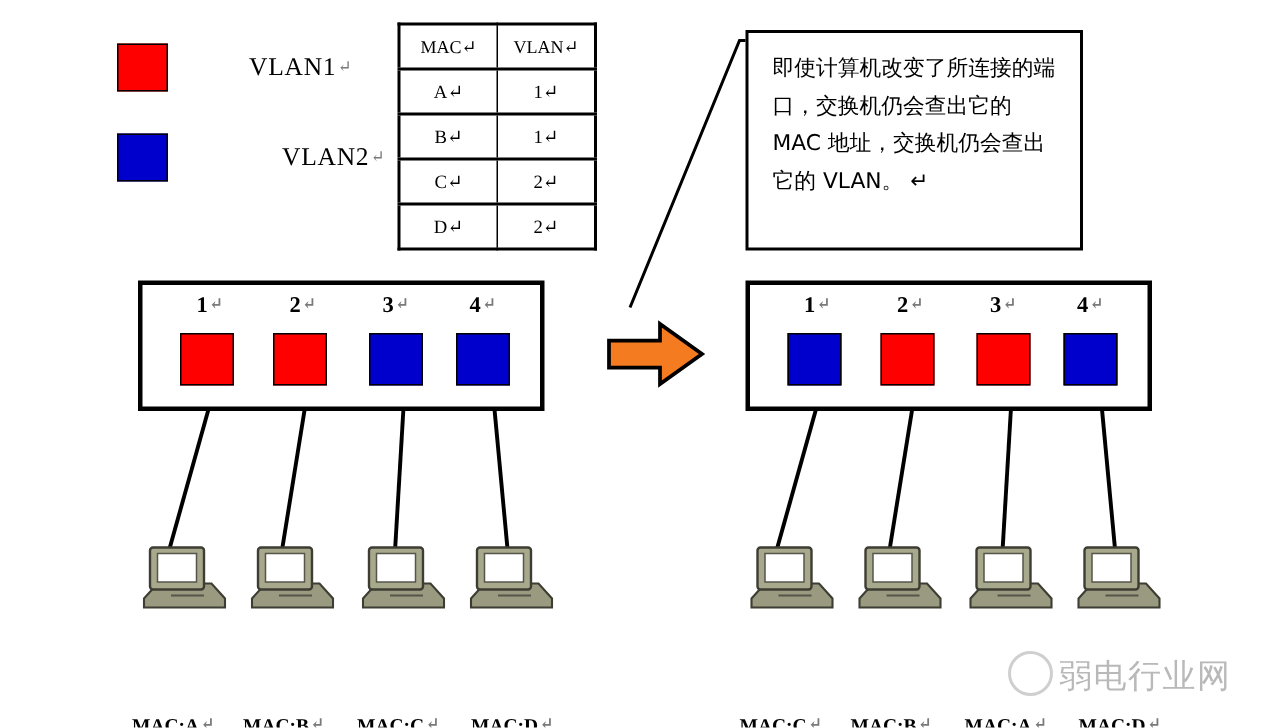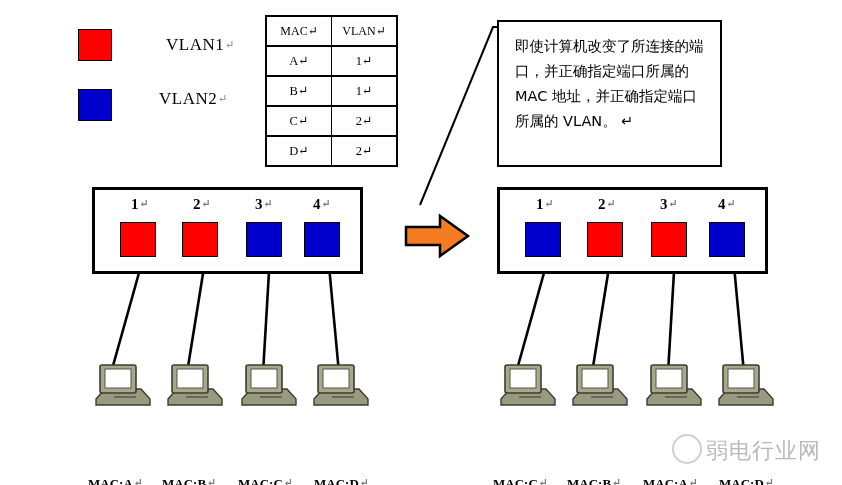--- a/index.html
+++ b/index.html
@@ -45,21 +45,21 @@
 <div class="abs" style="left:78px;top:29px;">
   <div style="display:flex;align-items:center;">
     <div class="legend-swatch" style="background:#FF0000;"></div>
     <div class="legend-label" style="margin-left:54px;">
       <span>VLAN1</span><span class="pilcrow">↵</span>
     </div>
   </div>
 </div>
 
 <div class="abs" style="left:78px;top:89px;">
-  <div style="display:flex;align-items:flex-start;">
+  <div style="display:flex;align-items:center;gap:29px;">
     <div class="legend-swatch" style="background:#0000CC;"></div>
     <div class="legend-label" style="margin-left:47px;">
       <span>VLAN2</span><span class="pilcrow">↵</span>
     </div>
   </div>
 </div>
 
 <div class="abs" style="left:265px;top:15px;">
   <table class="mac-table">
     <tbody>
@@ -85,21 +85,21 @@
     </tr>
   </tbody>
     </table>
 </div>
 
 <svg class="abs" width="120" height="210" style="left:415px;top:15px;">
   <polyline points="95,12 78,12 5,190" fill="none" stroke="#000" stroke-width="2"></polyline>
 </svg>
 
 <div class="abs callout" style="left:497px;top:20px;width:225px;height:147px;">
-  <span>即使计算机改变了所连接的端口，并正确指定端口所属的 MAC 地址，并正确指定端口所属的 VLAN。 ↵</span>
+  <span>即使计算机改变了所连接的端口，交换机仍会查出它的 MAC 地址，交换机仍会查出它的 VLAN。 ↵</span>
 </div>
 
 <svg class="abs" width="68" height="46" style="left:404px;top:213px;">
   <polygon points="2,14 36,14 36,3 64,23 36,43 36,32 2,32" fill="#F57B20" stroke="#000" stroke-width="2.5" stroke-linejoin="miter"></polygon>
 </svg>
 
 <svg class="abs" width="300" height="130" style="left:85px;top:255px;">
   <line x1="59" y1="0" x2="26" y2="118" stroke="#000" stroke-width="2.6"></line>
   <line x1="121" y1="0" x2="102" y2="118" stroke="#000" stroke-width="2.6"></line>
   <line x1="185" y1="0" x2="178" y2="118" stroke="#000" stroke-width="2.6"></line>

